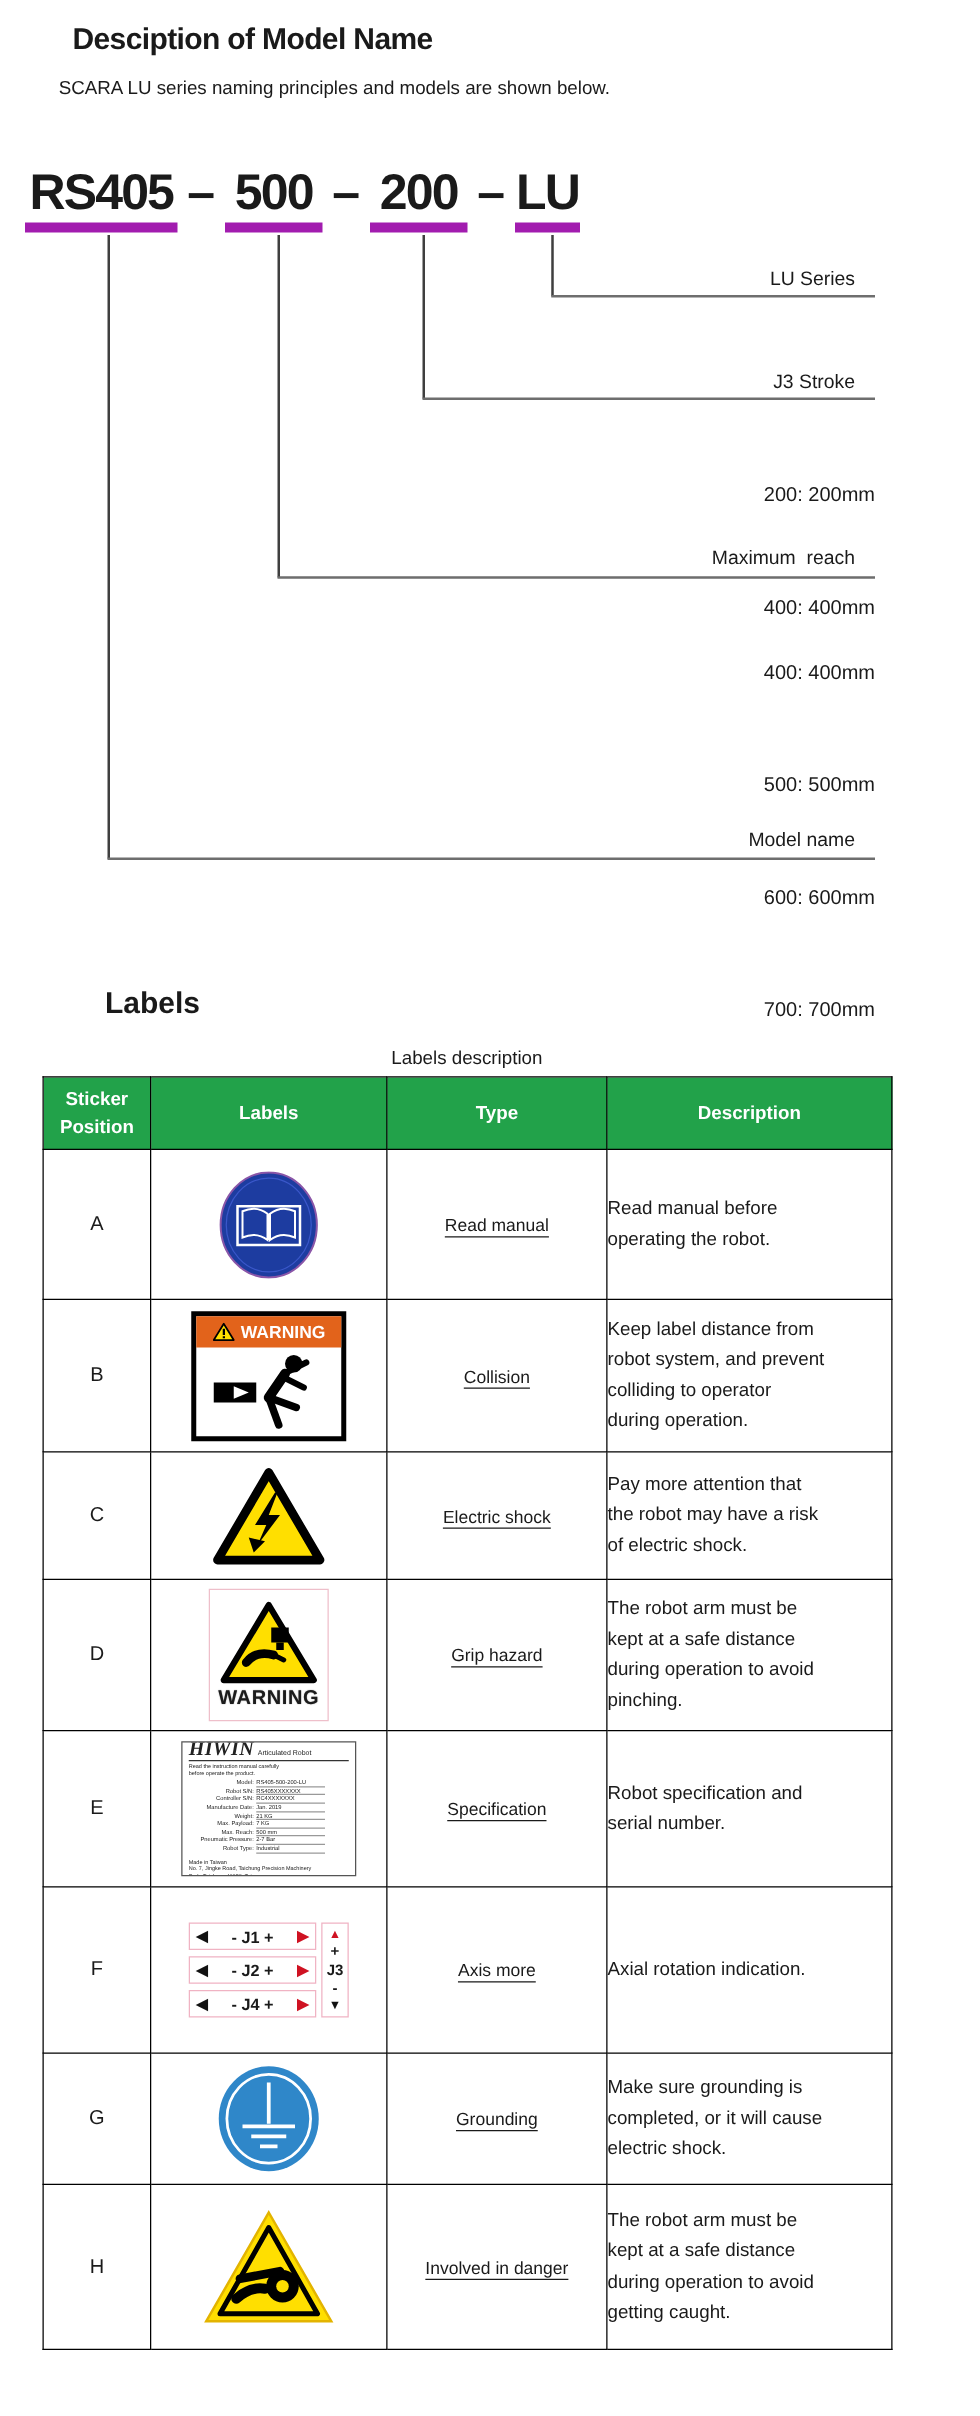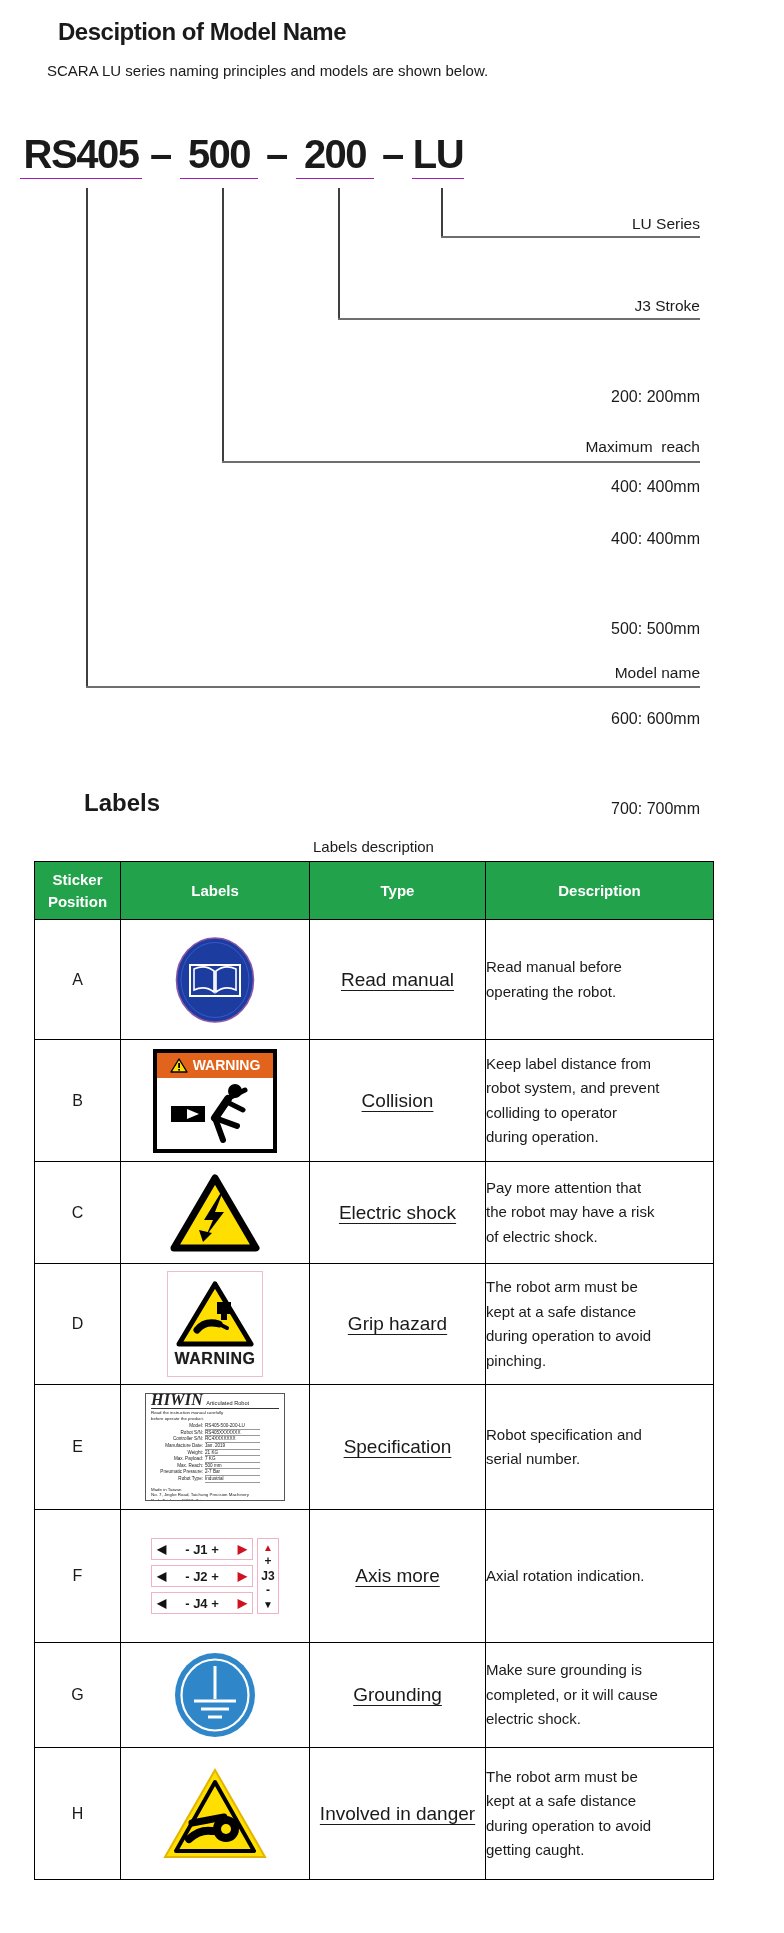--- a/index.html
+++ b/index.html
@@ -5,38 +5,38 @@
   html,body{margin:0;padding:0;background:#fff;}
   .page{position:relative;width:784px;height:1933px;background:#fff;overflow:hidden;
         font-family:"Liberation Sans",sans-serif;color:#1a1a1a;}
 
   
   .doc-title{position:absolute;left:58px;top:18px;font-size:24px;font-weight:700;letter-spacing:-0.5px;}
   .doc-subtitle{position:absolute;left:47px;top:62px;font-size:15px;}
 
   
   .seg{position:absolute;top:132px;height:46px;line-height:44px;text-align:center;
-       font-size:40px;font-weight:700;letter-spacing:-1.5px;border-bottom:1px solid #a21caf;white-space:nowrap;}
+       font-size:40px;font-weight:700;letter-spacing:-1.5px;border-bottom:8px solid #a21caf;white-space:nowrap;}
   .dash{position:absolute;top:132px;height:46px;line-height:44px;text-align:center;
        font-size:40px;font-weight:700;}
   .vline{position:absolute;width:1.5px;background:#3f3f3f;}
   .hline{position:absolute;height:1.5px;background:#6e6e6e;}
-  .tier-label{position:absolute;right:84px;font-size:15.5px;white-space:pre;text-align:center;}
+  .tier-label{position:absolute;right:100px;font-size:15.5px;white-space:pre;text-align:center;}
   .tier-items{position:absolute;right:84px;font-size:16px;line-height:30px;text-align:right;white-space:pre;}
 
   
   .labels-heading{position:absolute;left:84px;top:789px;font-size:24px;font-weight:700;}
   .table-caption{position:absolute;left:34px;top:838px;width:679px;text-align:center;font-size:15px;}
   table.labels{position:absolute;left:34px;top:861px;width:679px;border-collapse:collapse;table-layout:fixed;}
   table.labels th,table.labels td{border:1.5px solid #000;padding:0;vertical-align:middle;}
   table.labels th{background:#22a24a;color:#fff;font-size:15px;font-weight:700;line-height:22px;}
   td.pos{text-align:center;font-size:16px;}
   td.icon-cell{text-align:center;}
   td.icon-cell > *{vertical-align:middle;}
-  td.name-cell{text-align:center;font-size:19px;}
+  td.name-cell{text-align:center;font-size:14px;}
   .name-link{text-decoration:underline;text-underline-offset:4px;}
   td.desc{font-size:15px;line-height:24.5px;padding:6px 9px;white-space:pre-line;text-align:left;}
 
   
   .collision-label{display:inline-block;width:124px;height:104px;border:4px solid #000;background:#fff;box-sizing:border-box;}
   .warn-band{height:25px;background:#e2631b;display:flex;align-items:center;justify-content:center;gap:5px;}
   .warn-band .warn-word{color:#fff;font-weight:700;font-size:14px;letter-spacing:0;}
   .collision-body{height:71px;display:flex;align-items:center;justify-content:center;}
 
   

